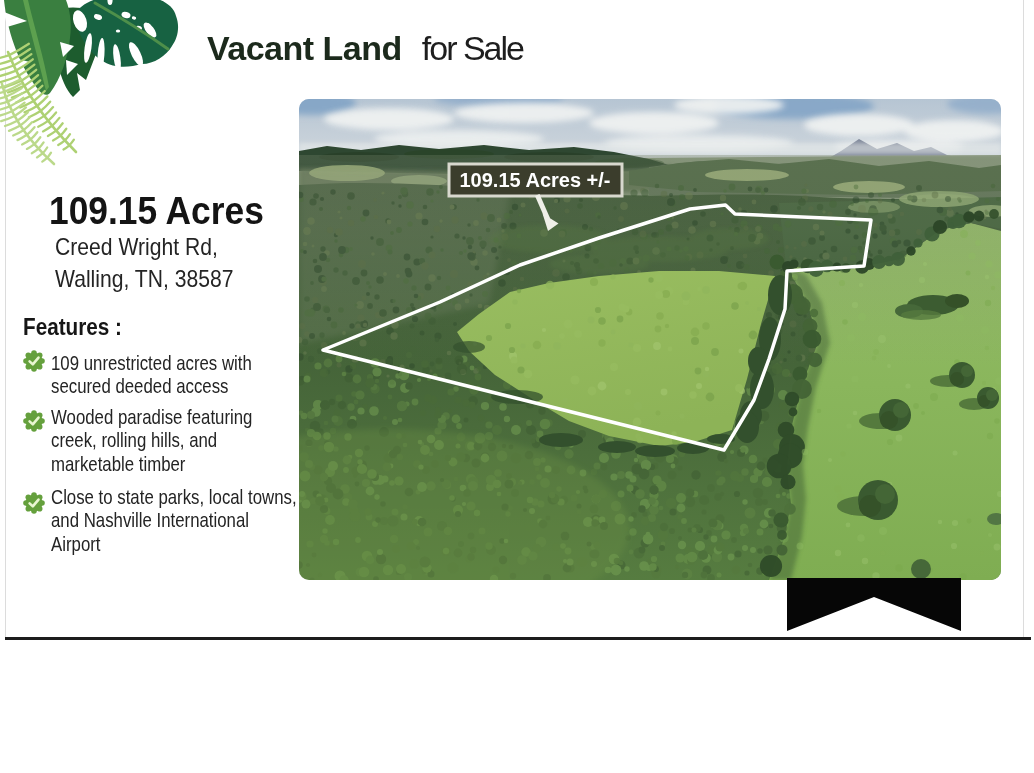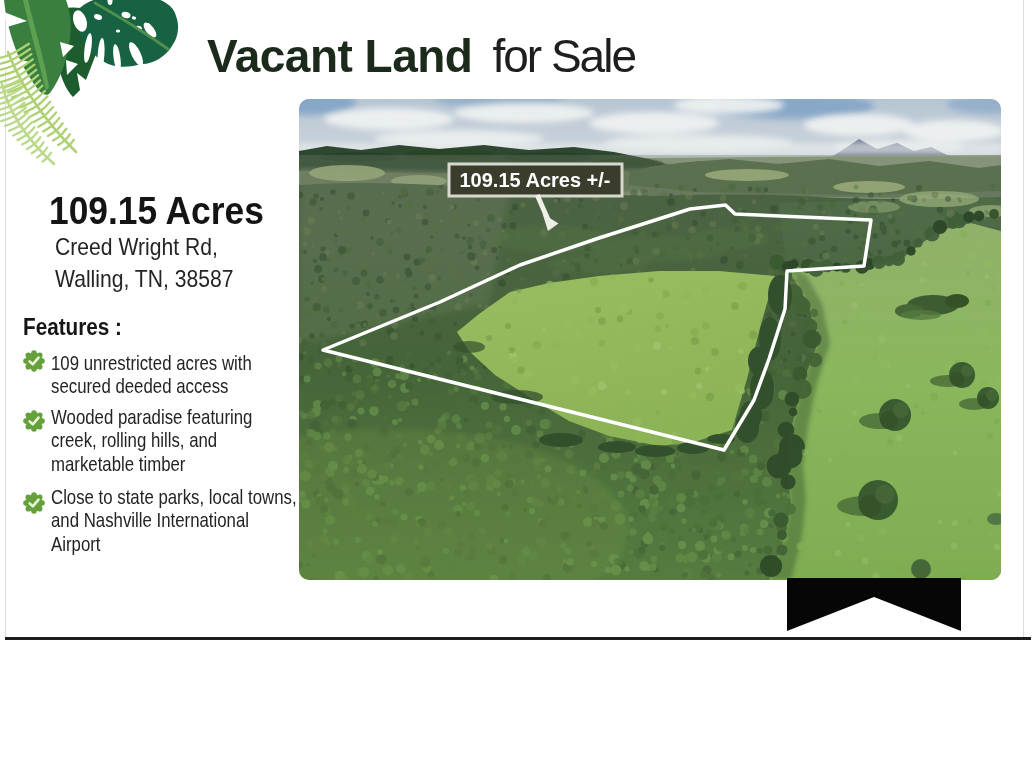--- a/index.html
+++ b/index.html
@@ -116,21 +116,21 @@
     <ellipse cx="98" cy="17" rx="4.2" ry="2.6" fill="#fff" transform="rotate(22 98 17)"></ellipse>
     <ellipse cx="126" cy="15" rx="4.6" ry="3" fill="#fff" transform="rotate(16 126 15)"></ellipse>
     <ellipse cx="134" cy="18" rx="2.2" ry="1.6" fill="#fff" transform="rotate(16 134 18)"></ellipse>
     <ellipse cx="118" cy="31" rx="2.2" ry="1.6" fill="#fff"></ellipse>
     <ellipse cx="139" cy="28" rx="3" ry="2" fill="#fff" transform="rotate(20 139 28)"></ellipse>
     <ellipse cx="148" cy="25" rx="2.6" ry="1.8" fill="#fff" transform="rotate(20 148 25)"></ellipse>
     <path d="M95,3 C118,16 144,32 168,49" stroke="#4e8f4a" stroke-width="3" fill="none" stroke-linecap="round"></path>
   </g>
 </svg>
 
-<div class="abs" style="left:207px;top:29px;font-size:46px;font-weight:bold;color:#1c2a1c;letter-spacing:-0.5px;white-space:nowrap;">Vacant Land<span style="font-weight:normal;color:#1e1e1e;margin-left:20px;letter-spacing:-2px;">for Sale</span></div>
+<div class="abs" style="left:207px;top:29px;font-size:34px;font-weight:bold;color:#1c2a1c;letter-spacing:-0.5px;white-space:nowrap;">Vacant Land<span style="font-weight:normal;color:#1e1e1e;margin-left:20px;letter-spacing:-2px;">for Sale</span></div>
 
 <div class="abs" style="left:49px;top:190px;font-size:38px;font-weight:bold;color:#141414;transform:scaleX(0.93);transform-origin:left top;white-space:nowrap;">109.15 Acres</div>
 
 <div class="abs" style="left:55px;top:233px;font-size:24px;color:#242424;transform:scaleX(0.88);transform-origin:left top;white-space:nowrap;">Creed Wright Rd,</div>
 
 <div class="abs" style="left:55px;top:265px;font-size:24px;color:#242424;transform:scaleX(0.88);transform-origin:left top;white-space:nowrap;">Walling, TN, 38587</div>
 
 <div class="abs" style="left:23px;top:314px;font-size:23px;font-weight:bold;color:#161616;transform:scaleX(0.9);transform-origin:left top;white-space:nowrap;">Features :</div>
 
 <svg class="abs" style="left:23px;top:350px;" width="22" height="22" viewBox="0 0 22 22">

